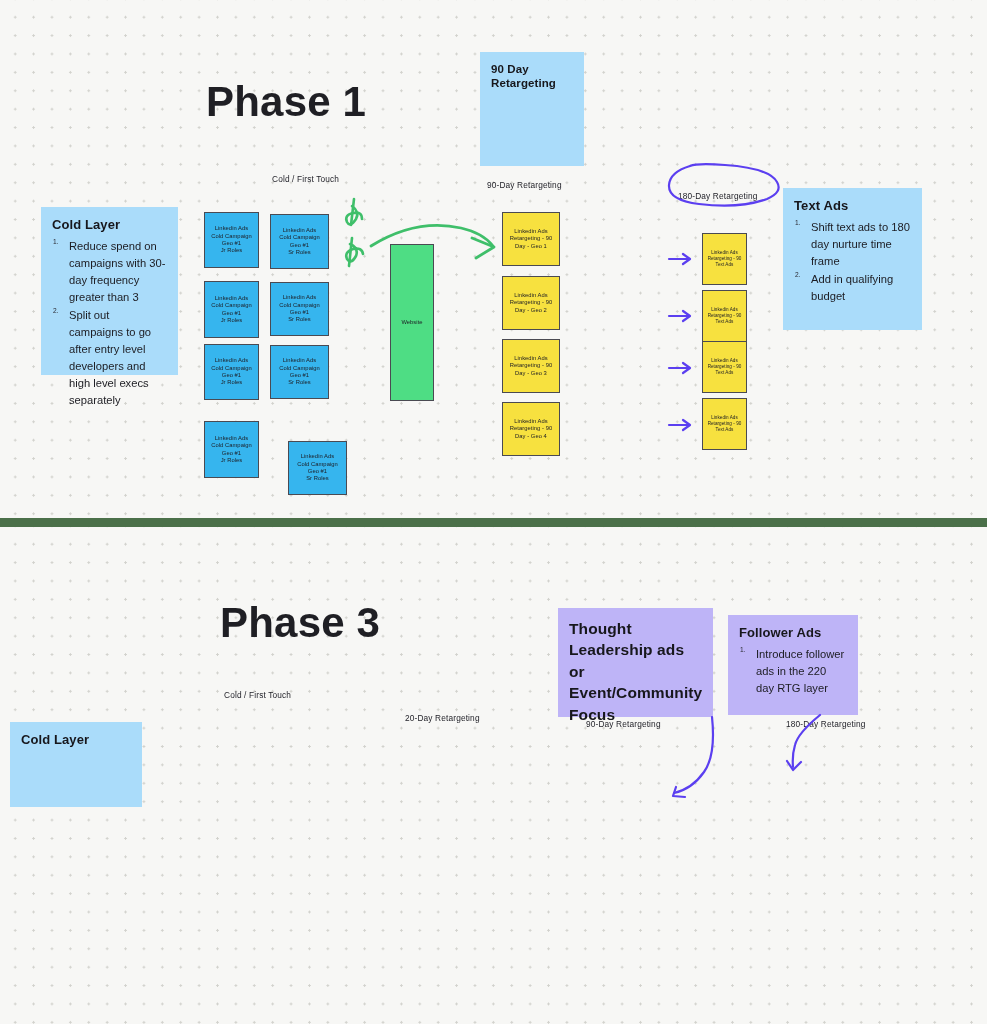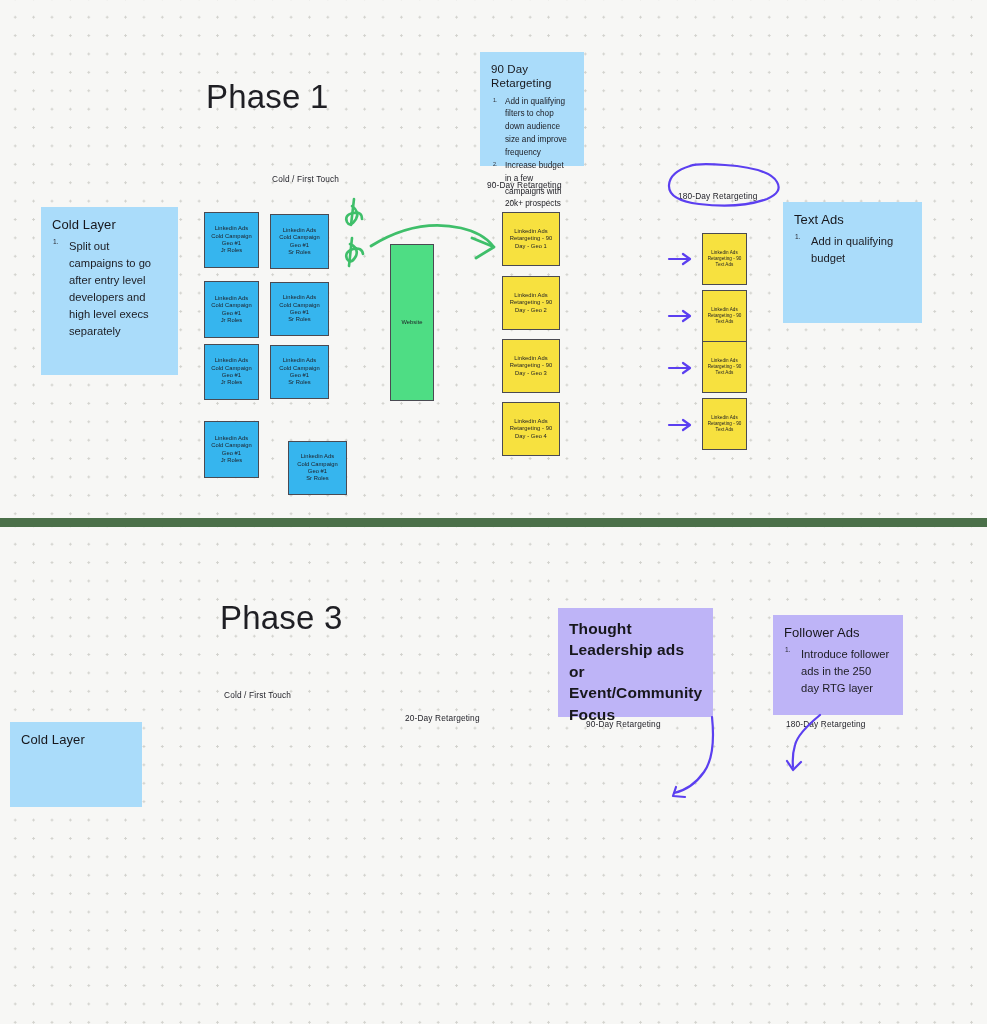--- a/index.html
+++ b/index.html
@@ -15,30 +15,30 @@
     background-color:#f7f7f5;
     background-image:radial-gradient(#d2d2cd 1.05px, transparent 1.05px);
     background-size:18.4px 18.4px;
     background-position:6px 8px;
   }
   #board-phase1{ top:0;  height:518px; }
   #divider     { position:absolute; top:518px; left:0; width:987px; height:9px; background:#4b7049; }
   #board-phase3{ top:527px; height:497px; }
 
   .phase-title{
-    position:absolute; font-size:33px; font-weight:400; letter-spacing:.2px;
+    position:absolute; font-size:42px; font-weight:700; letter-spacing:.2px;
     color:#1f1f24; white-space:nowrap;
   }
 
   
   .note{ position:absolute; padding:10px 12px 10px 11px; }
   .note.blue  { background:#aadcfa; }
   .note.purple{ background:#beb4f7; }
   .note h3{
-    font-size:13px; font-weight:400; line-height:1.25; color:#17171c;
+    font-size:13px; font-weight:700; line-height:1.25; color:#17171c;
     margin-bottom:5px; letter-spacing:.1px;
   }
   .note.big h3{ font-size:15.5px; font-weight:700; line-height:1.38; margin-bottom:0; }
   .note ol{ list-style:none; counter-reset:ni; }
   .note ol li{
     counter-increment:ni; position:relative; padding-left:17px;
     font-size:11.2px; line-height:1.52; color:#1c1c22; margin-bottom:1px;
   }
   .note ol li::before{
     content:counter(ni) "."; position:absolute; left:1px; top:-1px;
@@ -72,40 +72,38 @@
 </style>
 </head>
 <body>
 
 <div class="board" id="board-phase1">
 
   <div class="phase-title" style="left:206px; top:78px;">Phase 1</div>
 
   <div class="note blue sm" style="left:480px; top:52px; width:104px; height:114px;">
     <h3>90 Day Retargeting</h3>
-    <ol>
-      <li>Add in qualifying filters to chop down audience size and improve frequency</li>
-      <li>Increase budget in a few campaigns with 20k+ prospects</li>
-    </ol>
   </div>
 
   <div class="col-label" style="left:272px; top:174px;">Cold / First Touch</div>
   <div class="col-label" style="left:487px; top:180px;">90-Day Retargeting</div>
   <div class="col-label" style="left:678px; top:191px;">180-Day Retargeting</div>
 
   <div class="note blue" style="left:41px; top:207px; width:137px; height:168px;">
     <h3>Cold Layer</h3>
     <ol>
+      <li>Reduce spend on campaigns with 30-day frequency greater than 3</li>
       <li>Split out campaigns to go after entry level developers and high level execs separately</li>
     </ol>
   </div>
 
-  <div class="note blue" style="left:783px; top:202px; width:139px; height:121px;">
+  <div class="note blue" style="left:783px; top:188px; width:139px; height:142px;">
     <h3>Text Ads</h3>
     <ol>
+      <li>Shift text ads to 180 day nurture time frame</li>
       <li>Add in qualifying budget</li>
     </ol>
   </div>
 
   <div class="card blue f58" style="left:204px; top:212px; width:55px; height:56px;">
       <span class="txt">Linkedin Ads
 Cold Campaign
 Geo #1
 Jr Roles</span>
     </div>
@@ -217,24 +215,24 @@
 <div id="divider"></div>
 
 <div class="board" id="board-phase3">
 
   <div class="phase-title" style="left:220px; top:72px;">Phase 3</div>
 
   <div class="note purple big" style="left:558px; top:81px; width:155px; height:109px;">
     <h3>Thought Leadership ads or Event/Community Focus</h3>
   </div>
 
-  <div class="note purple" style="left:773px; top:88px; width:130px; height:100px;">
+  <div class="note purple" style="left:728px; top:88px; width:130px; height:100px;">
     <h3>Follower Ads</h3>
     <ol>
-      <li>Introduce follower ads in the 250 day RTG layer</li>
+      <li>Introduce follower ads in the 220 day RTG layer</li>
     </ol>
   </div>
 
   <div class="col-label" style="left:224px; top:163px;">Cold / First Touch</div>
   <div class="col-label" style="left:405px; top:186px;">20-Day Retargeting</div>
   <div class="col-label" style="left:586px; top:192px;">90-Day Retargeting</div>
   <div class="col-label" style="left:786px; top:192px;">180-Day Retargeting</div>
 
   <div class="note blue" style="left:10px; top:195px; width:132px; height:85px;">
     <h3>Cold Layer</h3>

